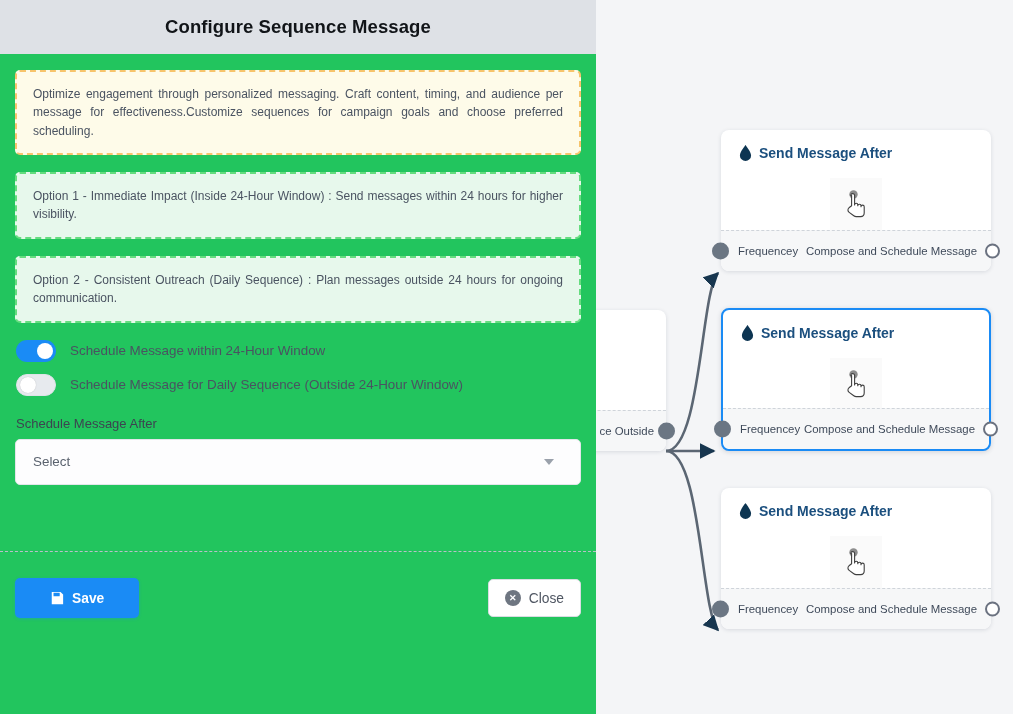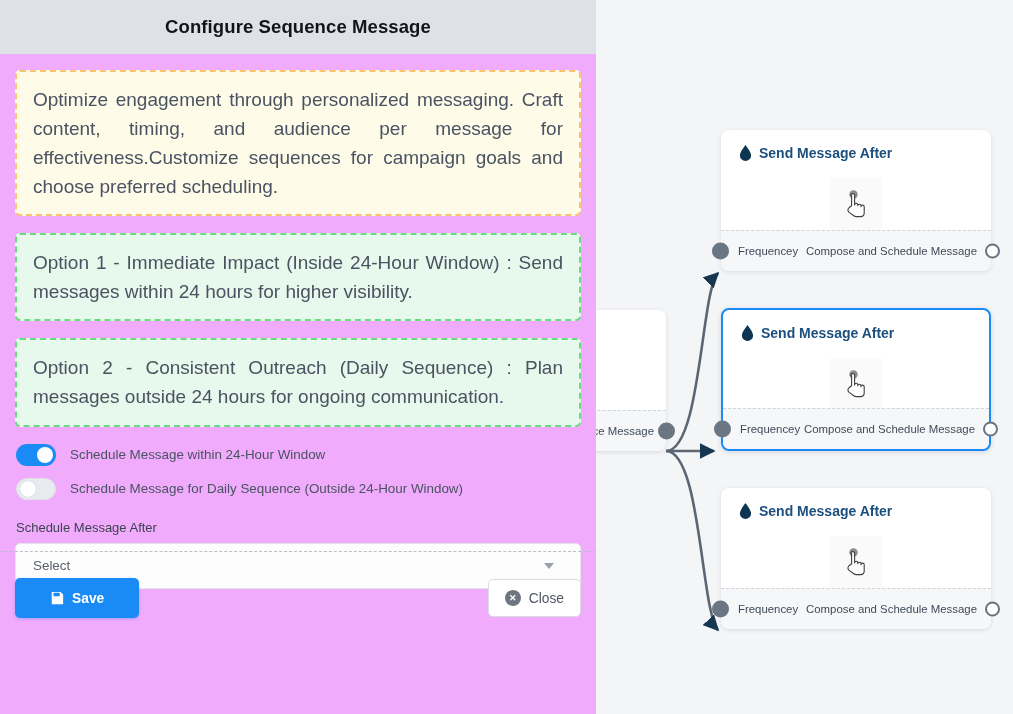--- a/index.html
+++ b/index.html
@@ -9,38 +9,38 @@
     overflow: hidden;
     font-family: "Liberation Sans", sans-serif;
     background: #ffffff;
   }
   #root { position: relative; width: 1013px; height: 714px; }
 
   
   .panel {
     position: absolute; left: 0; top: 0;
     width: 596px; height: 714px;
-    background: #f0abfc;
+    background: #22c55e;
     overflow: hidden;
   }
   .panel-header {
     height: 54px; width: 596px;
     background: #dee1e6;
     display: flex; align-items: center; justify-content: center;
   }
   .panel-title {
     font-size: 18.5px; font-weight: bold; color: #111418;
     letter-spacing: .1px;
   }
   .panel-body { padding: 16px 15px 0 15px; }
 
   .note {
     border-radius: 5px;
     padding: 13px 16px;
-    font-size: 19px;
+    font-size: 12px;
     line-height: 1.53;
     text-align: justify;
     color: #4a5361;
   }
   .note-amber {
     border: 2px dashed #f7c46c;
     background: #fefbe9;
     margin-bottom: 17px;
   }
   .note-green {
@@ -270,21 +270,21 @@
         </marker>
       </defs>
       <path d="M70 451 C 105 451, 105 290, 122 273" fill="none" stroke="#5b6673" stroke-width="2.6" marker-end="url(#arrow)"></path>
       <path d="M70 451 L 118 451" fill="none" stroke="#5b6673" stroke-width="2.6" marker-end="url(#arrow)"></path>
       <path d="M70 451 C 105 451, 105 612, 122 630" fill="none" stroke="#5b6673" stroke-width="2.6" marker-end="url(#arrow)"></path>
     </svg>
 
     <div class="node-partial">
       <div class="pbody"></div>
       <div class="pfoot">
-        <span>ce Message</span>
+        <span>ce Outside</span>
         <span class="port-out"></span>
       </div>
     </div>
 
     <div class="node" style="left:125px; top:130px;">
       <div class="node-body">
         <div class="node-title">
           <svg class="drop-ico" viewBox="0 0 12 16" fill="#0d3552">
             <path d="M6 0 C6 0 0.4 7 0.4 10.4 A5.6 5.6 0 0 0 11.6 10.4 C11.6 7 6 0 6 0 Z"></path>
           </svg>

